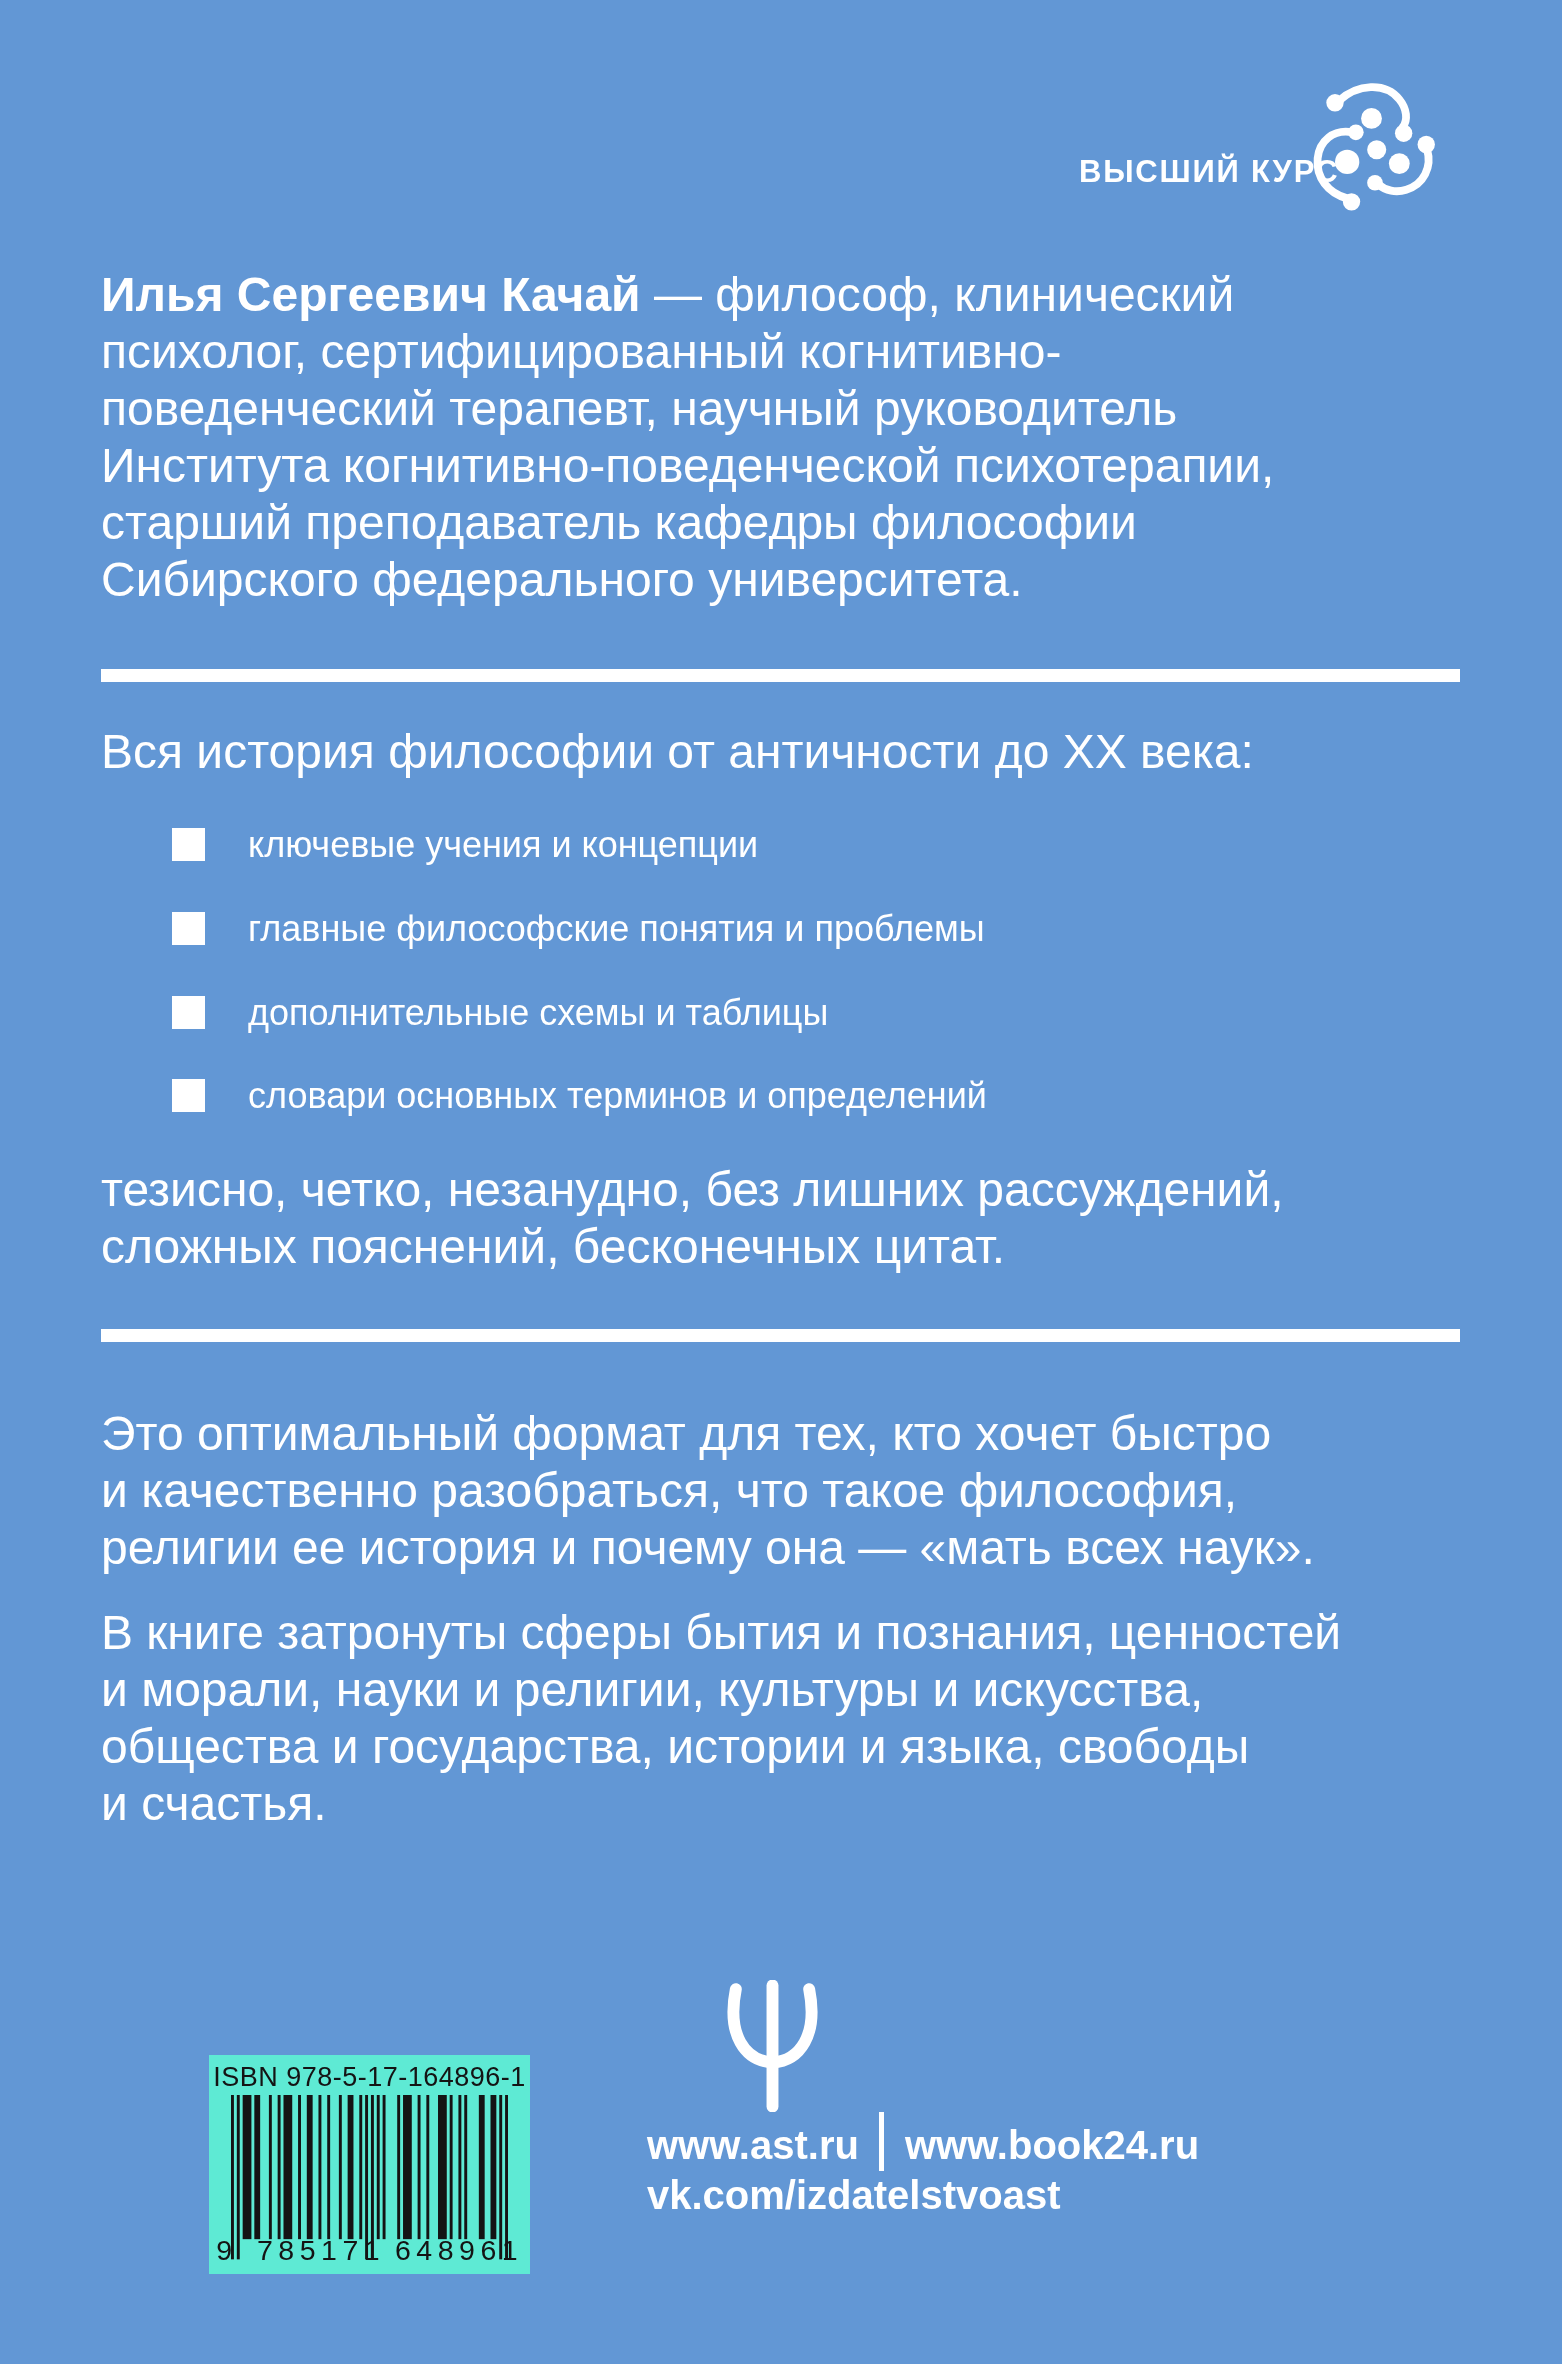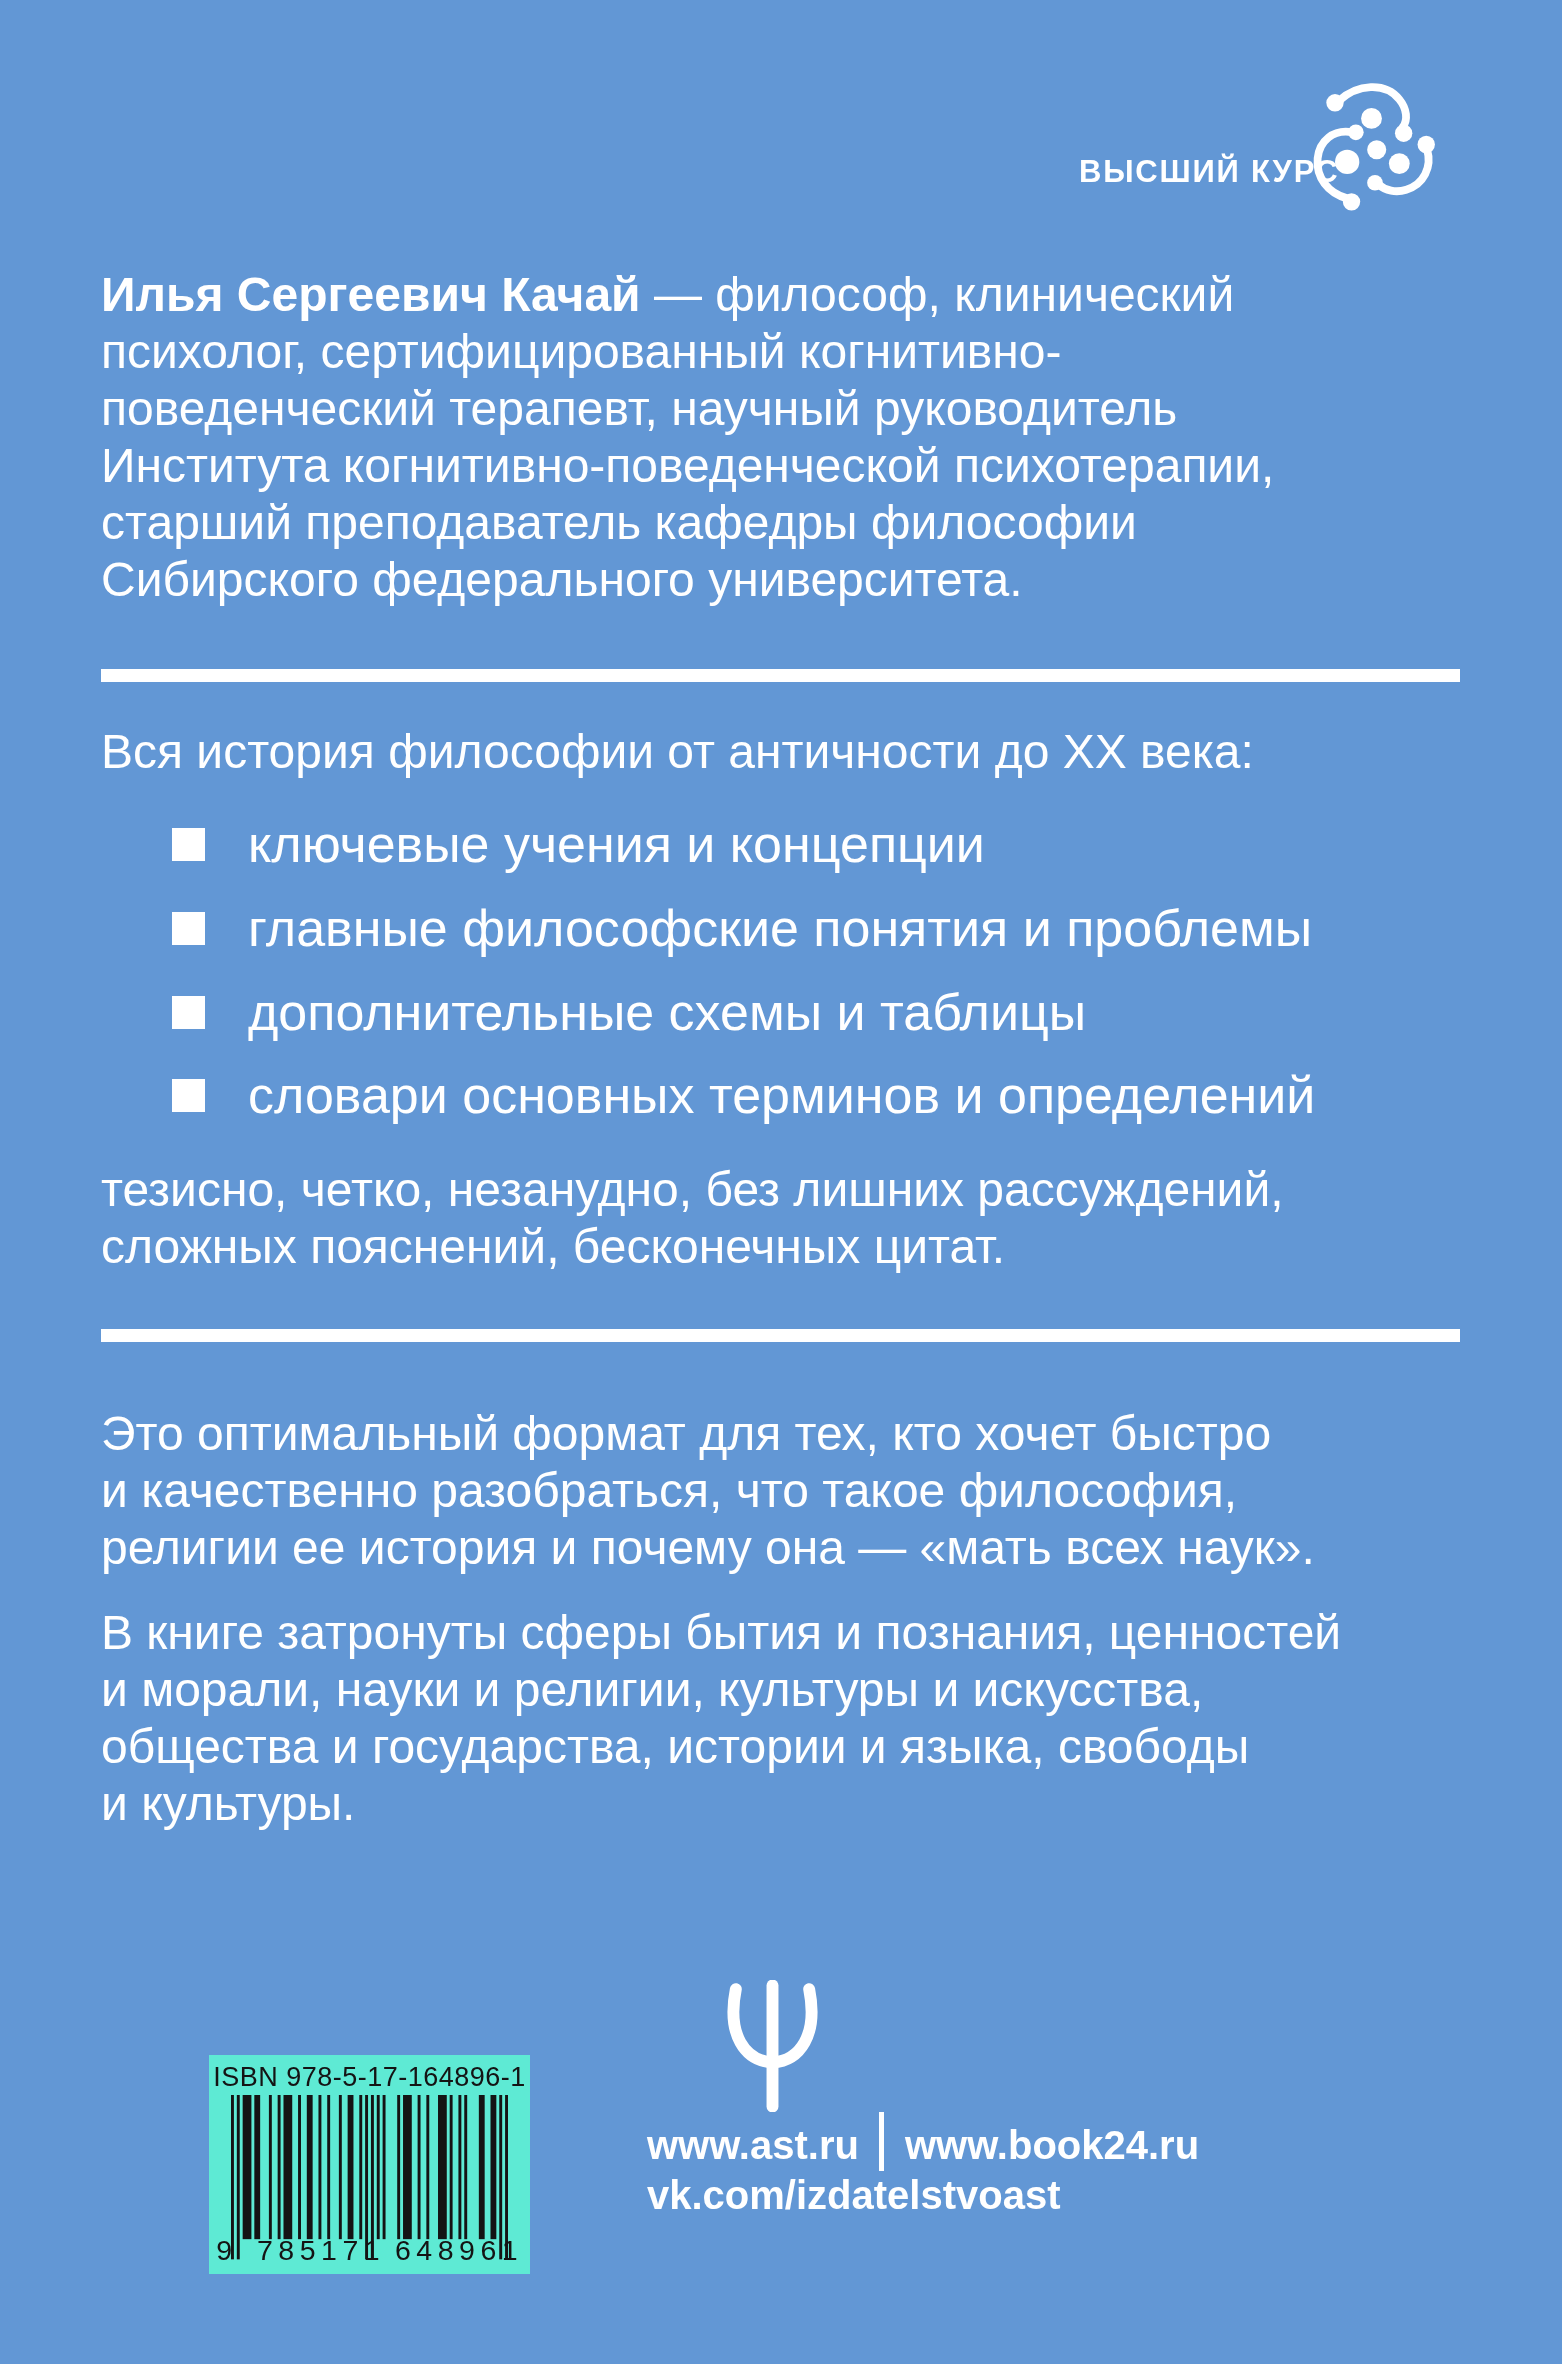--- a/index.html
+++ b/index.html
@@ -15,21 +15,21 @@
   .para{position:absolute;left:101px;font-size:48px;line-height:57px;font-weight:400;}
   .bold{font-weight:700;}
   .rule{position:absolute;left:101px;width:1359px;height:13px;background:#ffffff;}
   .brand-label{
     position:absolute;left:1079px;top:154px;
     font-size:31px;font-weight:700;letter-spacing:1.8px;white-space:nowrap;
   }
   .brain{position:absolute;left:1301px;top:75px;width:141px;height:139px;}
   .feat-row{position:absolute;left:172px;display:flex;align-items:center;height:57px;}
   .sq{width:33px;height:33px;background:#ffffff;margin-right:43px;flex:0 0 auto;}
-  .feat-text{font-size:52px;line-height:57px;white-space:nowrap;}
+  .feat-text{font-size:36px;line-height:57px;white-space:nowrap;}
   .isbn-box{
     position:absolute;left:209px;top:2055px;width:321px;height:219px;
     background:#5eead4;color:#141414;
   }
   .isbn-label{position:absolute;top:7.3px;left:0;width:100%;text-align:center;
     font-size:27px;letter-spacing:0.5px;white-space:nowrap;}
   .ean-svg{position:absolute;left:22px;top:40px;width:277px;height:173px;}
   .ean-svg rect{fill:#141414;}
   .ean-digits{position:absolute;top:179px;left:0;width:100%;height:31px;font-size:28.5px;}
   .ean-digits span{position:absolute;top:0;}
@@ -107,21 +107,21 @@
   <div class="para" style="top:1405px">
     <div class="line">Это оптимальный формат для тех, кто хочет быстро</div>
     <div class="line">и качественно разобраться, что такое философия,</div>
     <div class="line">религии ее история и почему она — «мать всех наук».</div>
   </div>
 
   <div class="para" style="top:1604px">
     <div class="line">В книге затронуты сферы бытия и познания, ценностей</div>
     <div class="line">и морали, науки и религии, культуры и искусства,</div>
     <div class="line">общества и государства, истории и языка, свободы</div>
-    <div class="line">и культуры.</div>
+    <div class="line">и счастья.</div>
   </div>
 
   <div class="isbn-box">
     <div class="isbn-label">ISBN 978-5-17-164896-1</div>
     <svg id="ean-bars" class="ean-svg" viewBox="0 0 95 60" preserveAspectRatio="none">
         <rect x="0" y="0" width="1" height="57"></rect>
         <rect x="2" y="0" width="1" height="57"></rect>
         <rect x="4" y="0" width="3" height="50"></rect>
         <rect x="8" y="0" width="2" height="50"></rect>
         <rect x="13" y="0" width="1" height="50"></rect>

